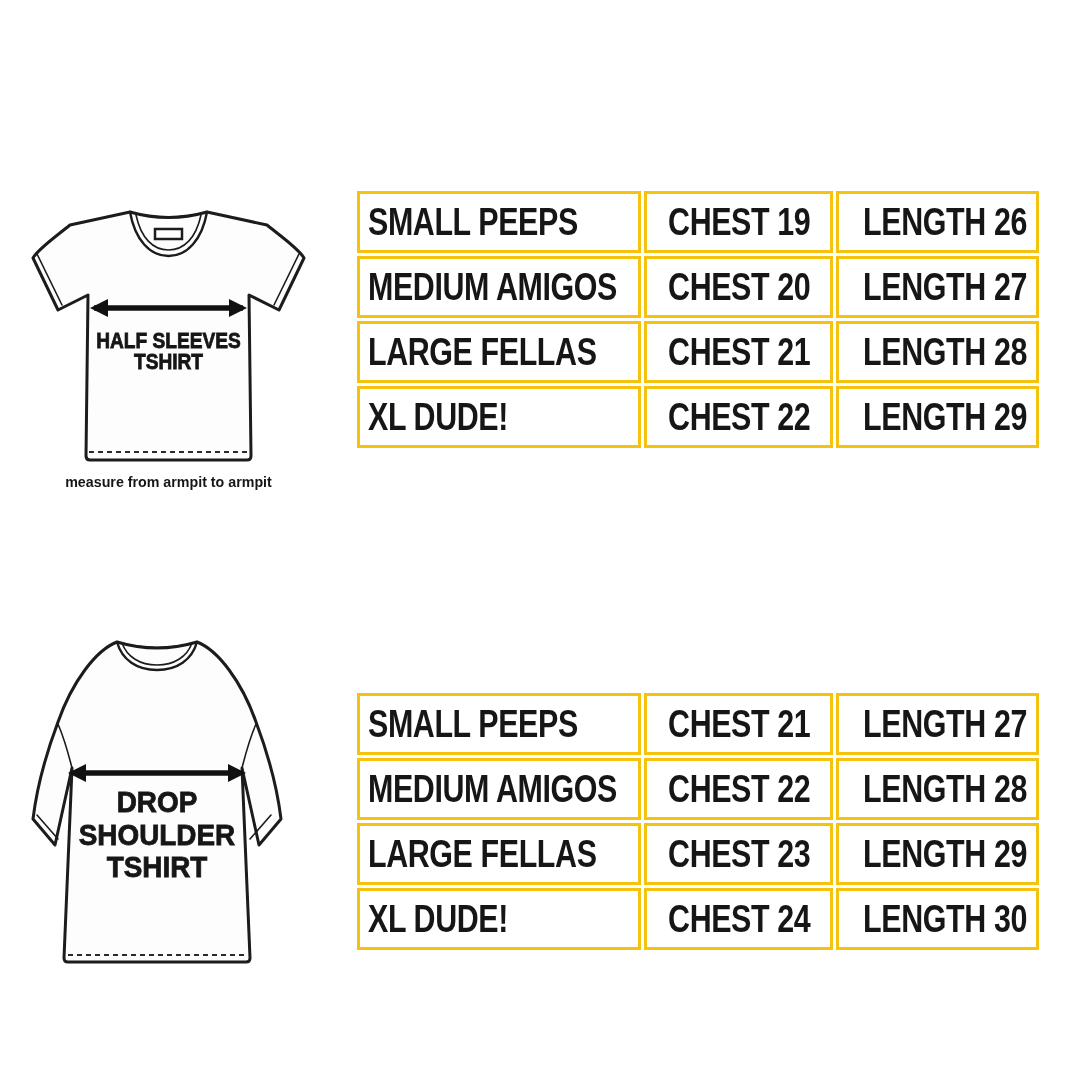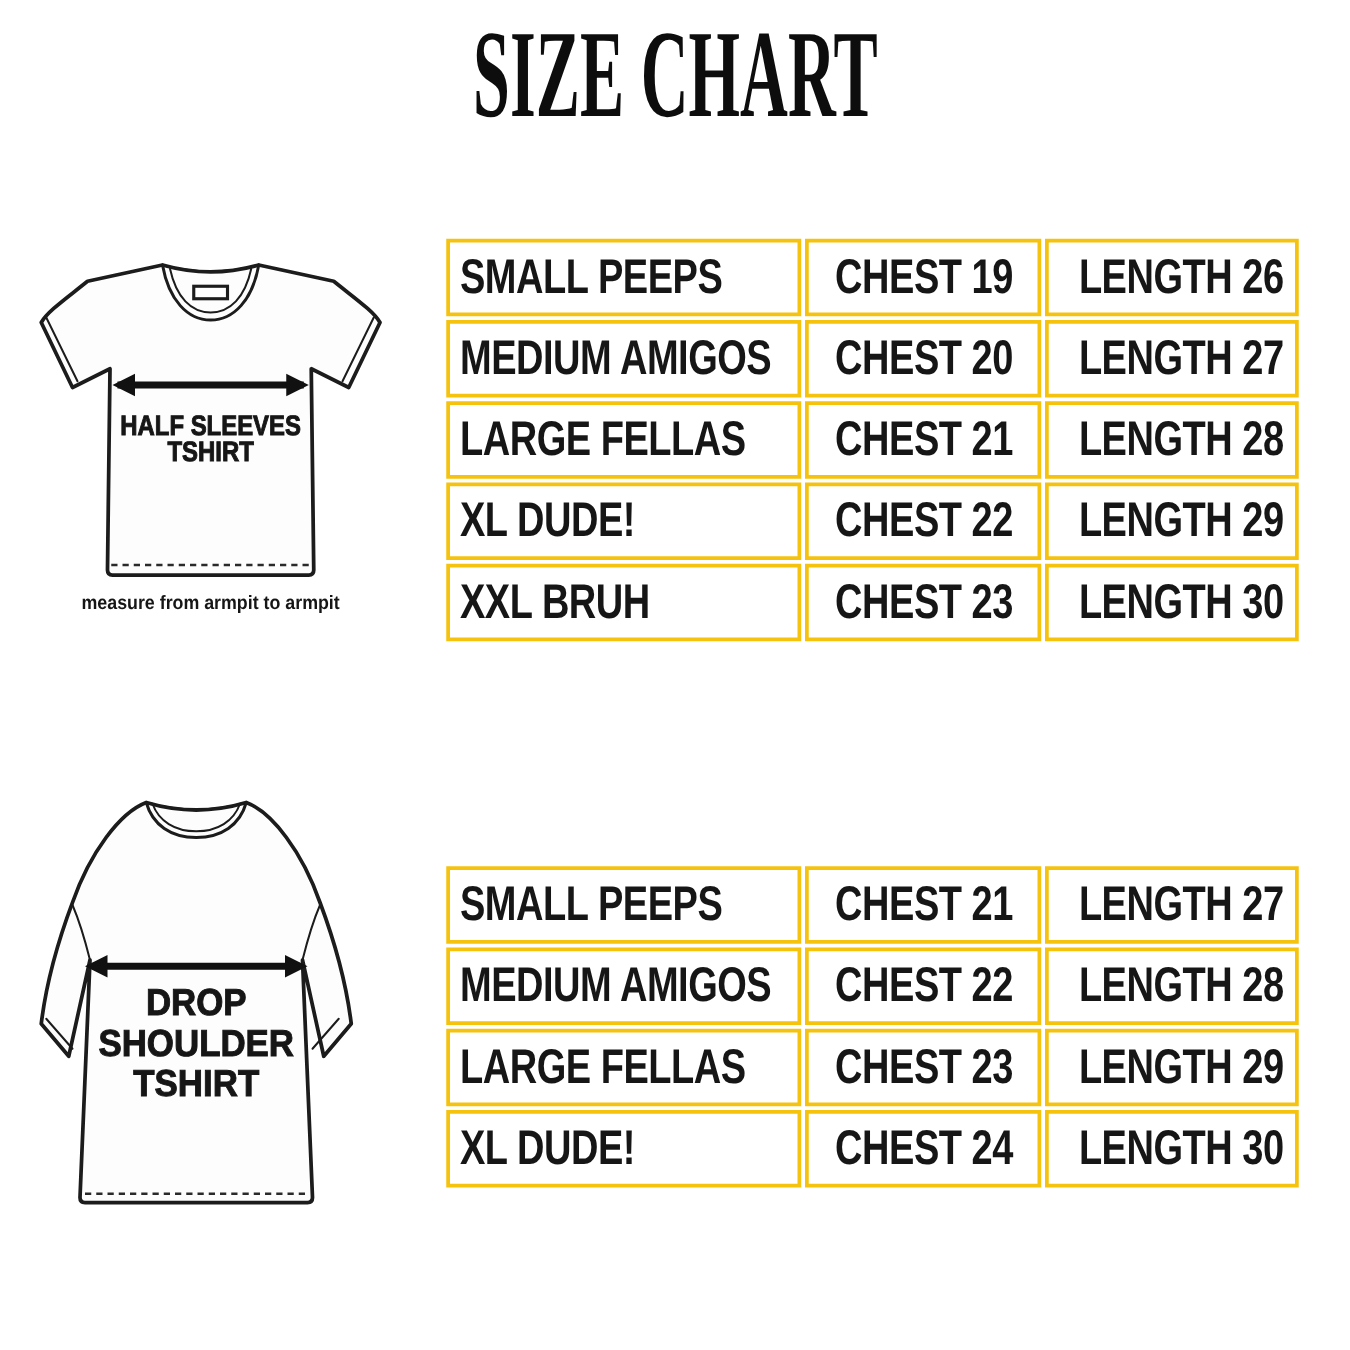--- a/index.html
+++ b/index.html
@@ -35,23 +35,20 @@
   text.shirt-label{font-family:"Liberation Sans",sans-serif;font-weight:700;fill:#161616;
                    stroke:#161616;stroke-width:0.8;text-anchor:middle;}
   text.shirt-caption{font-family:"Liberation Sans",sans-serif;font-weight:700;fill:#161616;
                      text-anchor:middle;}
 </style>
 </head>
 <body>
 
 <div class="canvas">
 
-  <div class="title-wrap">
-    <span class="title-text">SIZE CHART</span>
-  </div>
 
   <svg id="shirt-half" class="shirt" width="300" height="305" viewBox="0 0 300 305">
     <path class="outline" d="M 114,20 L 54,33 C 38,46 22,57 17,66 L 42,118 L 72,103 L 70,264 Q 70,268 74,268 L 231,268 Q 235,268 235,264 L 233,103 L 263,118 L 288,66 C 283,57 267,46 251,33 L 191,20 Q 152.5,31 114,20 Z"></path>
     <path class="detail" d="M 114,20 C 119,48 134,64 152.5,64 C 171,64 186,48 191,20"></path>
     <path class="thin" d="M 120,23 C 125,46 137,58 152.5,58 C 168,58 180,46 185,23"></path>
     <path class="thin" d="M 117,21 Q 152.5,29 188,21"></path>
     <rect x="139" y="37" width="27" height="10" fill="#ffffff" stroke="#1c1c1c" stroke-width="2.5"></rect>
     <path class="thin" d="M 21,62 L 46,113"></path>
     <path class="thin" d="M 283,62 L 258,113"></path>
     <path class="dashed" d="M 73,260 L 232,260"></path>
@@ -84,25 +81,20 @@
       </tr>
       <tr>
         <td class="size-col"><span class="cond">LARGE FELLAS</span></td>
         <td class="num-col"><span class="cond">CHEST 21</span></td>
         <td class="num-col"><span class="cond">LENGTH 28</span></td>
       </tr>
       <tr>
         <td class="size-col"><span class="cond">XL DUDE!</span></td>
         <td class="num-col"><span class="cond">CHEST 22</span></td>
         <td class="num-col"><span class="cond">LENGTH 29</span></td>
-      </tr>
-      <tr>
-        <td class="size-col"><span class="cond">XXL BRUH</span></td>
-        <td class="num-col"><span class="cond">CHEST 23</span></td>
-        <td class="num-col"><span class="cond">LENGTH 30</span></td>
       </tr>
     </tbody>
   </table>
 
   <svg id="shirt-drop" class="shirt" width="272" height="352" viewBox="0 0 272 352">
     <path class="outline" d="M 99,16 C 78,24 54,56 40,96 C 28,128 19,160 15,193 L 37,219 L 54,142 L 46,332 Q 46,336 50,336 L 228,336 Q 232,336 232,332 L 224,142 L 241,219 L 263,193 C 259,160 250,128 238,96 C 224,56 200,24 179,16 Q 139,28 99,16 Z"></path>
     <path class="detail" d="M 99,16 C 104,34 119,44 139,44 C 159,44 174,34 179,16"></path>
     <path class="thin" d="M 104,17 C 109,31 122,39 139,39 C 156,39 169,31 174,17"></path>
     <path class="thin" d="M 102,17 Q 139,26 176,17"></path>
     <path class="thin" d="M 40,98 C 46,112 50,126 54,142"></path>

